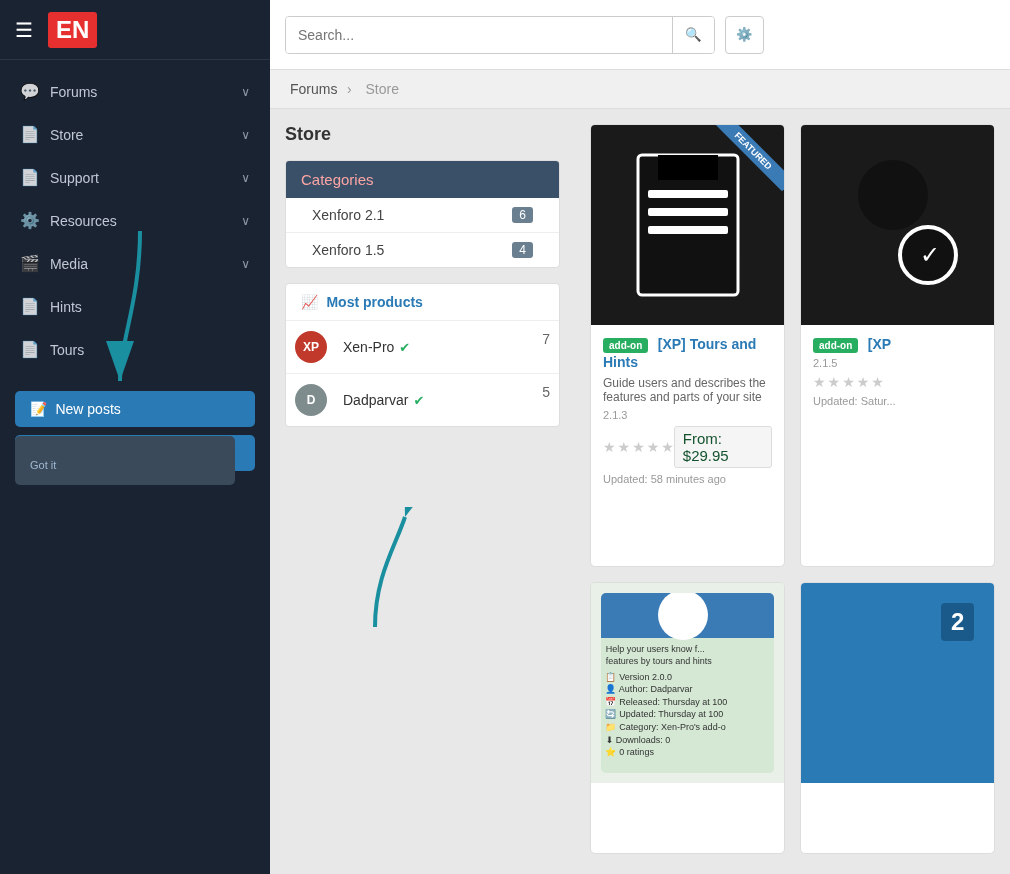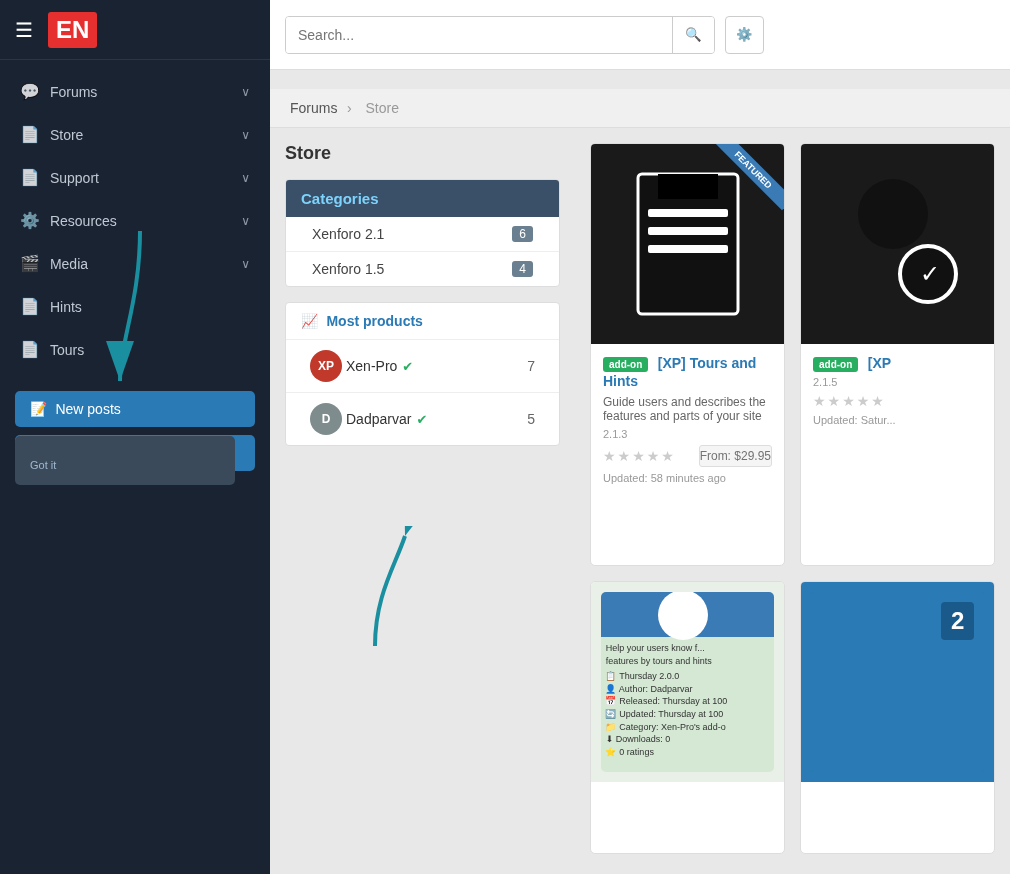--- a/index.html
+++ b/index.html
@@ -193,21 +193,20 @@
       display: flex;
       align-items: center;
       justify-content: center;
     }
 
     .content-area {
       flex: 1;
       background: #e8e8e8;
       overflow: hidden;
       position: relative;
-      margin-top: 19px;
     }
 
     .breadcrumb-bar {
       background: #f0f0f0;
       padding: 10px 20px;
       border-bottom: 1px solid #ddd;
     }
 
     .breadcrumb-bar a {
       color: #555;
@@ -243,24 +242,24 @@
     .categories-box {
       background: #fff;
       border-radius: 4px;
       overflow: hidden;
       margin-bottom: 15px;
       border: 1px solid #ddd;
     }
 
     .categories-header {
       background: #3a5068;
-      color: #7dd3fc;
+      color: #fca5a5;
       padding: 10px 15px;
       font-size: 15px;
-      font-weight: bold;
+      font-weight: normal;
     }
 
     .category-item {
       display: flex;
       justify-content: space-between;
       align-items: center;
       padding: 9px 26px;
       border-bottom: 1px solid #eee;
       font-size: 14px;
       color: #444;
@@ -292,23 +291,22 @@
       gap: 8px;
       padding: 10px 15px;
       color: #2a7ab5;
       font-size: 14px;
       font-weight: bold;
       border-bottom: 1px solid #eee;
     }
 
     .product-vendor-item {
       display: flex;
-      align-items: center;
-      padding: 10px 24px;
-      gap: 4px;
+      padding: 10px 9px;
+      gap: 16px;
       border-bottom: 1px solid #eee;
       cursor: pointer;
     }
 
     .product-vendor-item:last-child {
       border-bottom: none;
     }
 
     .vendor-avatar {
       width: 32px;
@@ -452,23 +450,23 @@
 
     .star {
       color: #ccc;
       font-size: 14px;
     }
 
     .price-badge {
       background: #f5f5f5;
       border: 1px solid #ddd;
       border-radius: 3px;
-      padding: 3px 0;
-      font-size: 12px;
-      color: #737373;
+      padding: 3px 8px;
+      font-size: 15px;
+      color: #14532d;
     }
 
     .product-updated {
       font-size: 11px;
       color: #999;
       margin-top: 5px;
     }
 
     
     .product-image-2 {
@@ -707,21 +705,21 @@
         <div class="product-card">
           <div class="product-image product-image-2">
 
             <div style="width:90%; height:90%; background:#d4e8d4; border-radius:5px; display:flex; flex-direction:column; overflow:hidden; position:relative;">
               <div style="background:#3a7ab5; height:25%; display:flex; align-items:center; justify-content:center;">
                 <div style="background:#fff; width:50px; height:50px; border-radius:50%; overflow:hidden; margin-right:10px;"></div>
               </div>
               <div style="padding:5px; font-size:9px; color:#333; line-height:1.4;">
                 <div>Help your users know f...</div>
                 <div>features by tours and hints</div>
-                <div style="margin-top:3px;">📋 Thursday 2.0.0</div>
+                <div style="margin-top:3px;">📋 Version 2.0.0</div>
                 <div>👤 Author: Dadparvar</div>
                 <div>📅 Released: Thursday at 100</div>
                 <div>🔄 Updated: Thursday at 100</div>
                 <div>📁 Category: Xen-Pro's add-o</div>
                 <div>⬇ Downloads: 0</div>
                 <div>⭐ 0 ratings</div>
               </div>
             </div>
           </div>
         </div>

